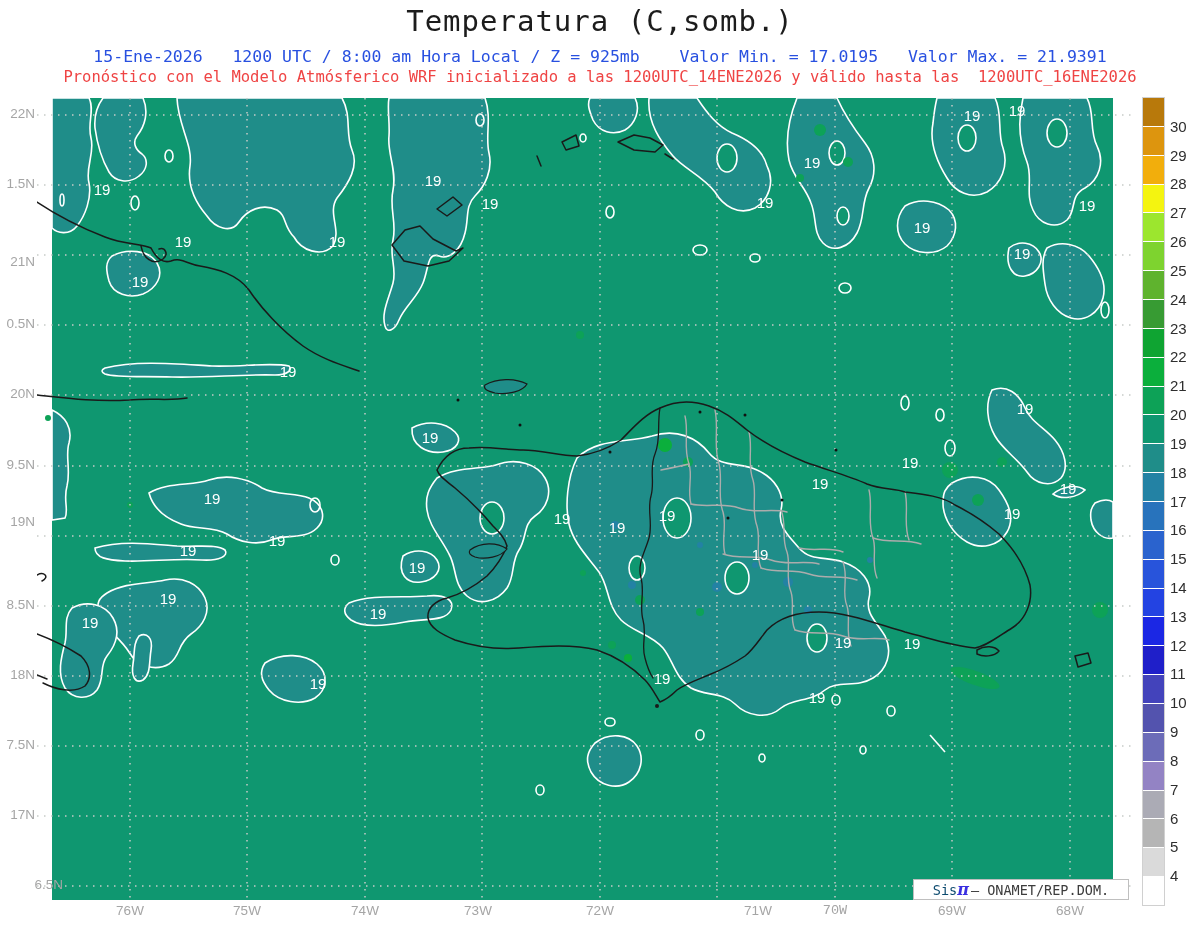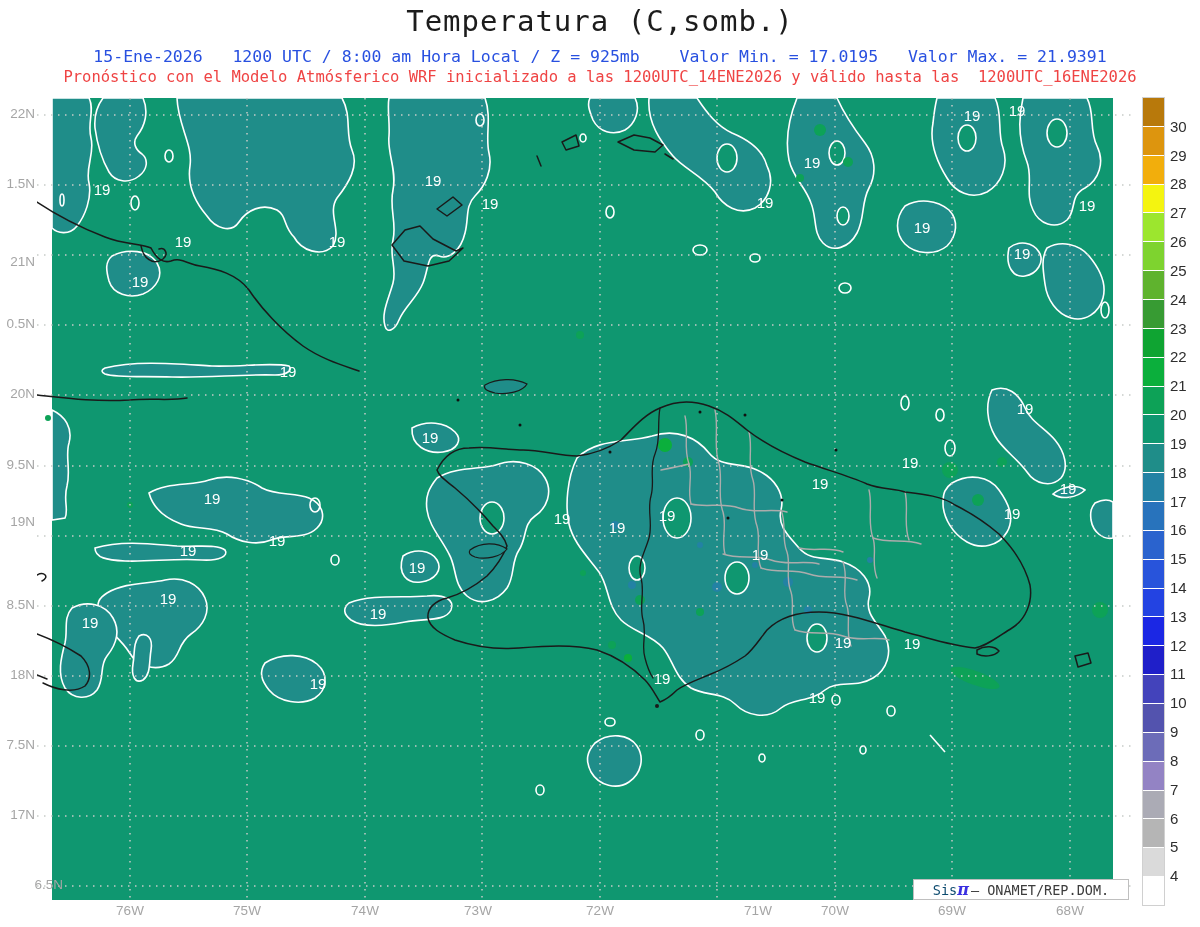--- a/index.html
+++ b/index.html
@@ -280,21 +280,21 @@
     <span class="lat-label" style="top: 807px;">17N</span>
     <span class="lat-label" style="top: 877px; margin-left: 28px;">6.5N</span>
   </div>
 <div id="lon-axis">
     <span class="lon-label" style="left: 110px;">76W</span>
     <span class="lon-label" style="left: 227px;">75W</span>
     <span class="lon-label" style="left: 345px;">74W</span>
     <span class="lon-label" style="left: 458px;">73W</span>
     <span class="lon-label" style="left: 580px;">72W</span>
     <span class="lon-label" style="left: 738px;">71W</span>
-    <span class="lon-label" style="left: 815px;">70W</span>
+    <span class="lon-label" style="left: 815px; font-family: Liberation Mono, monospace;">70W</span>
     <span class="lon-label" style="left: 932px;">69W</span>
     <span class="lon-label" style="left: 1050px;">68W</span>
   </div>
 
 <div id="colorbar">
     <div class="cb-seg" style="background: rgb(184, 121, 11);"></div>
     <div class="cb-seg" style="background: rgb(221, 149, 14);"></div>
     <div class="cb-seg" style="background: rgb(242, 174, 12);"></div>
     <div class="cb-seg" style="background: rgb(244, 244, 16);"></div>
     <div class="cb-seg" style="background: rgb(156, 230, 46);"></div>

